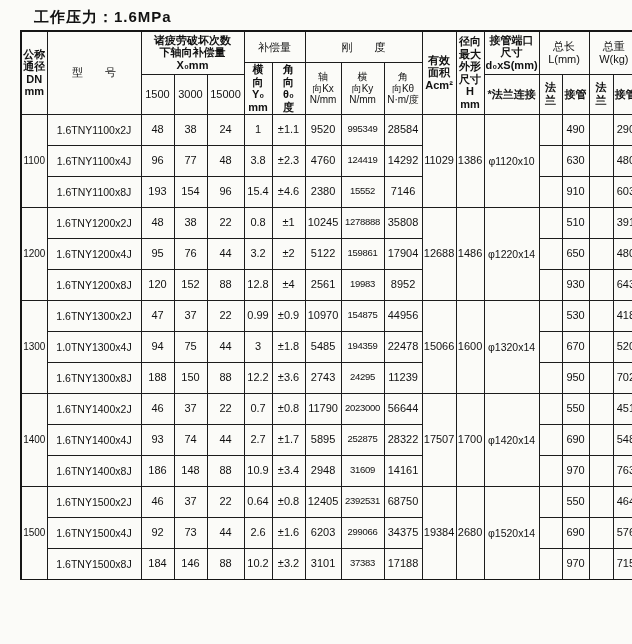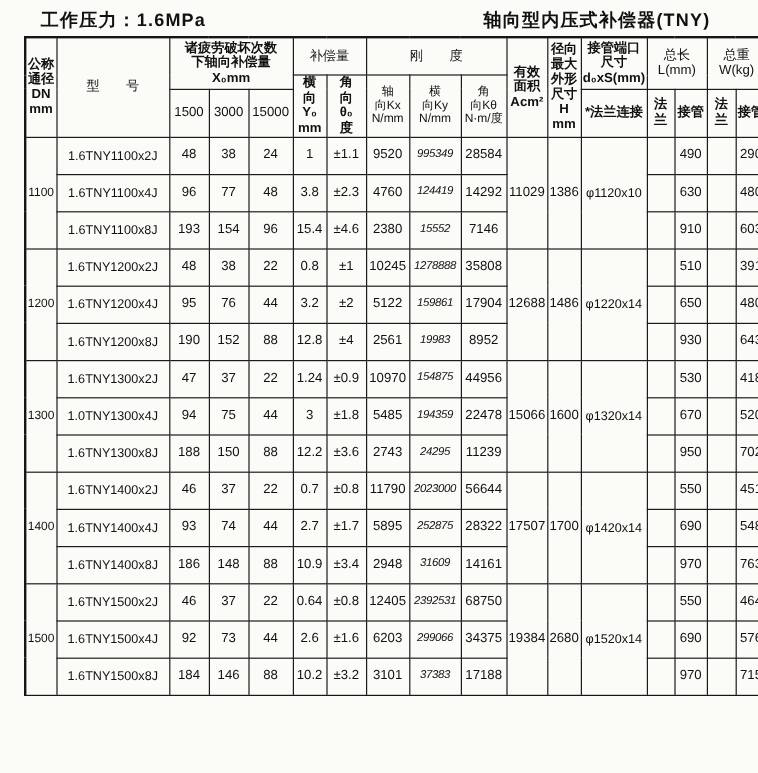--- a/index.html
+++ b/index.html
@@ -31,36 +31,35 @@
   }
   table{border:2px solid #161616;}
   th{font-weight:normal;white-space:pre-line;}
   th.small{font-size:11px;font-weight:bold;}
   th.tiny{font-size:10px;}
   tr.hrow1 th{height:30px;}
   tr.hrow2 th{height:37px;}
   tr.hrow3 th{height:39px;}
   tbody td{height:30px;}
   td.model{font-size:10.5px;}
-  td.sm{font-size:9.5px;letter-spacing:-0.3px;font-style:italic;}
+  td.sm{font-size:9.5px;letter-spacing:-0.3px;}
   td.port{font-size:10.5px;}
   td.dn{font-size:10px;margin-left:12px;}
   .footnote{
     margin:6px 0 0 21px;
     font-size:12.5px;font-weight:bold;letter-spacing:0.2px;
   }
 </style>
 </head>
 <body>
 
 <div class="page">
 
   <div class="titlebar">
     <span>工作压力：1.6MPa</span>
-    <span>轴向型内压式补偿器(TNY)</span>
   </div>
 
   <table>
     <colgroup>
       <col style="width:26px">
         <col style="width:94px">
       <col style="width:33px">
         <col style="width:33px">
         <col style="width:37px">
       <col style="width:28px">
@@ -214,40 +213,40 @@
           <td>5122</td>
           <td class="sm">159861</td>
           <td>17904</td>
           <td></td>
           <td>650</td>
           <td></td>
           <td>480</td>
         </tr>
         <tr>
           <td class="model">1.6TNY1200x8J</td>
-          <td>190</td>
+          <td>120</td>
           <td>152</td>
           <td>88</td>
           <td>12.8</td>
           <td>±4</td>
           <td>2561</td>
           <td class="sm">19983</td>
           <td>8952</td>
           <td></td>
           <td>930</td>
           <td></td>
           <td>643</td>
         </tr>
         <tr>
           <td class="dn" rowspan="3">1300</td>
           <td class="model">1.6TNY1300x2J</td>
           <td>47</td>
           <td>37</td>
           <td>22</td>
-          <td>1.24</td>
+          <td>0.99</td>
           <td>±0.9</td>
           <td>10970</td>
           <td class="sm">154875</td>
           <td>44956</td>
           <td rowspan="3">15066</td>
           <td rowspan="3">1600</td>
           <td class="port" rowspan="3">φ1320x14</td>
           <td></td>
           <td>530</td>
           <td></td>

